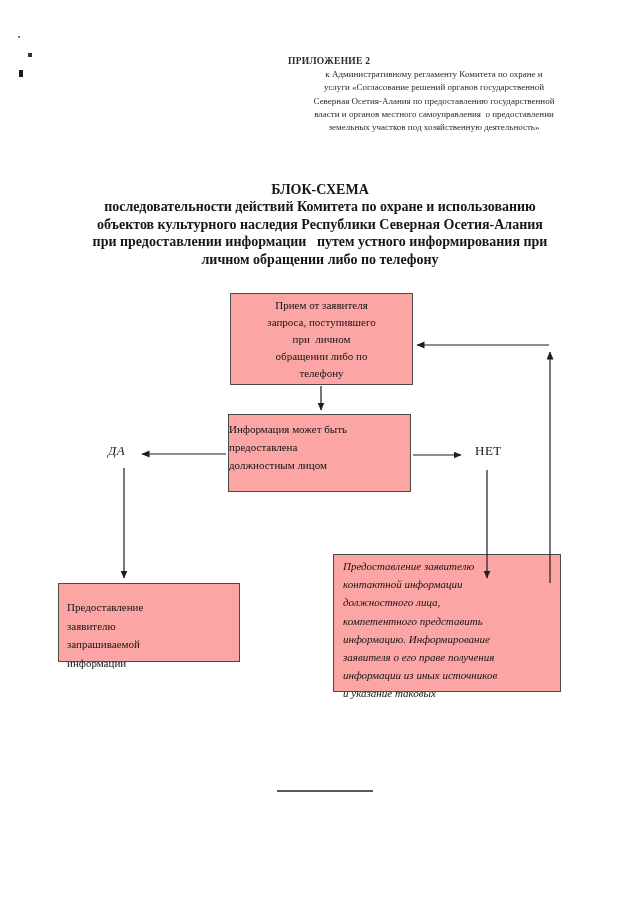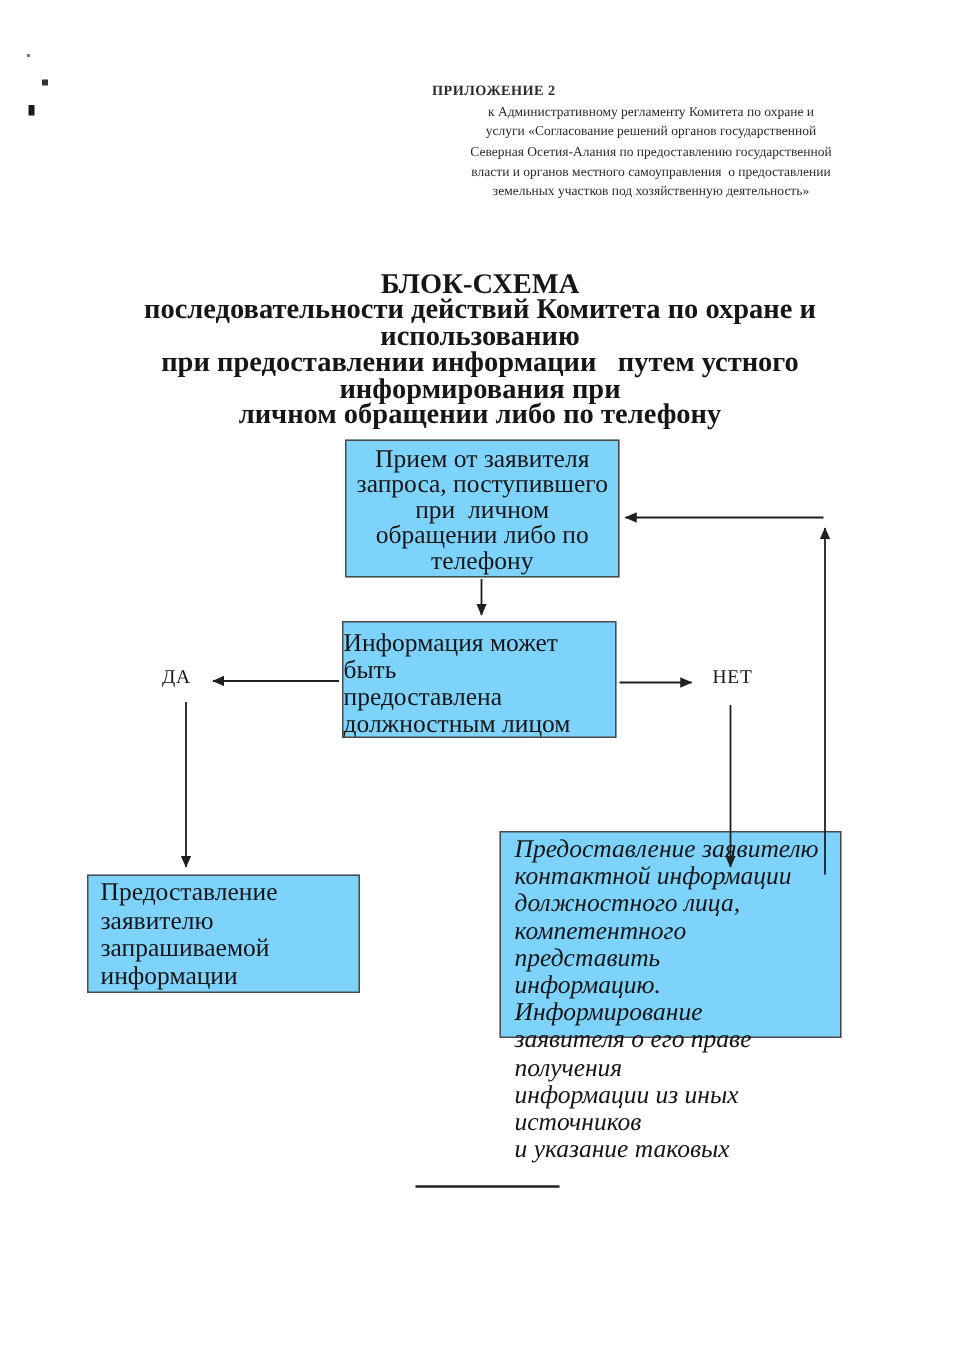--- a/index.html
+++ b/index.html
@@ -24,45 +24,45 @@
     font-size: 9px; line-height: 13.2px; text-align: center;
     color: #2b2b2b;
   }
   .appendix-label { text-align: left; font-weight: bold; font-size: 9.5px; padding-right: 2px; letter-spacing: 0.3px; }
   .appendix-line { white-space: pre-wrap; }
 
   
   .title {
     position: absolute; top: 181px; left: 30px; width: 580px;
     text-align: center; font-weight: bold;
-    font-size: 19px; line-height: 17.4px; color: #161616;
+    font-size: 14px; line-height: 17.4px; color: #161616;
   }
   .title-line { white-space: pre-wrap; }
 
   
   .fbox {
     position: absolute;
     border: 1.3px solid #4a4a4a;
-    background: #7dd3fc;
-    font-size: 17px; color: #141414;
+    background: #fca5a5;
+    font-size: 11px; color: #141414;
     box-sizing: border-box;
   }
   .fbox .txt { white-space: pre-wrap; }
   .box1 { left: 230px; top: 293px; width: 183px; height: 92px; text-align: center; }
   .box1 .txt { line-height: 17px; padding-top: 3px; }
   .box2 { left: 228px; top: 414px; width: 183px; height: 78px; text-align: left; }
   .box2 .txt { line-height: 18px; padding-top: 5px; }
   .box3 { left: 58px;  top: 583px; width: 182px; height: 79px; }
-  .box3 .txt { line-height: 18.5px; padding: 2px 6px 0 8px; }
+  .box3 .txt { line-height: 18.5px; padding: 2px 6px 0 8px; margin-top: 12px; }
   .box4 { left: 333px; top: 554px; width: 228px; height: 138px; font-style: italic; }
   .box4 .txt { line-height: 18.2px; padding: 2px 5px 0 9px; }
 
   
   .edge-label { position: absolute; font-size: 13px; color: #161616; letter-spacing: 0.5px; }
-  .edge-label.yes { left: 108px; top: 443px; }
+  .edge-label.yes { left: 108px; top: 443px; font-style: italic; }
   .edge-label.no  { left: 475px; top: 443px; }
 
   
   .overlay { position: absolute; left: 0; top: 0; width: 640px; height: 905px; pointer-events: none; }
   .overlay line { stroke: #1f1f1f; stroke-width: 1.2; }
   .overlay line.rule { stroke: #222; stroke-width: 1.6; }
 </style>
 </head>
 <body>
 
@@ -77,20 +77,21 @@
     <div class="appendix-line">к Административному регламенту Комитета по охране и</div>
     <div class="appendix-line">услуги «Согласование решений органов государственной</div>
     <div class="appendix-line">Северная Осетия-Алания по предоставлению государственной</div>
     <div class="appendix-line">власти и органов местного самоуправления  о предоставлении</div>
     <div class="appendix-line">земельных участков под хозяйственную деятельность»</div>
   </div>
 
   <div class="title">
     <div class="title-line">БЛОК-СХЕМА</div>
     <div class="title-line">последовательности действий Комитета по охране и использованию</div>
+    <div class="title-line">объектов культурного наследия Республики Северная Осетия-Алания</div>
     <div class="title-line">при предоставлении информации   путем устного информирования при</div>
     <div class="title-line">личном обращении либо по телефону</div>
   </div>
 
   <div class="fbox box1">
     <div class="txt">Прием от заявителя
 запроса, поступившего
 при  личном
 обращении либо по
 телефону</div>

